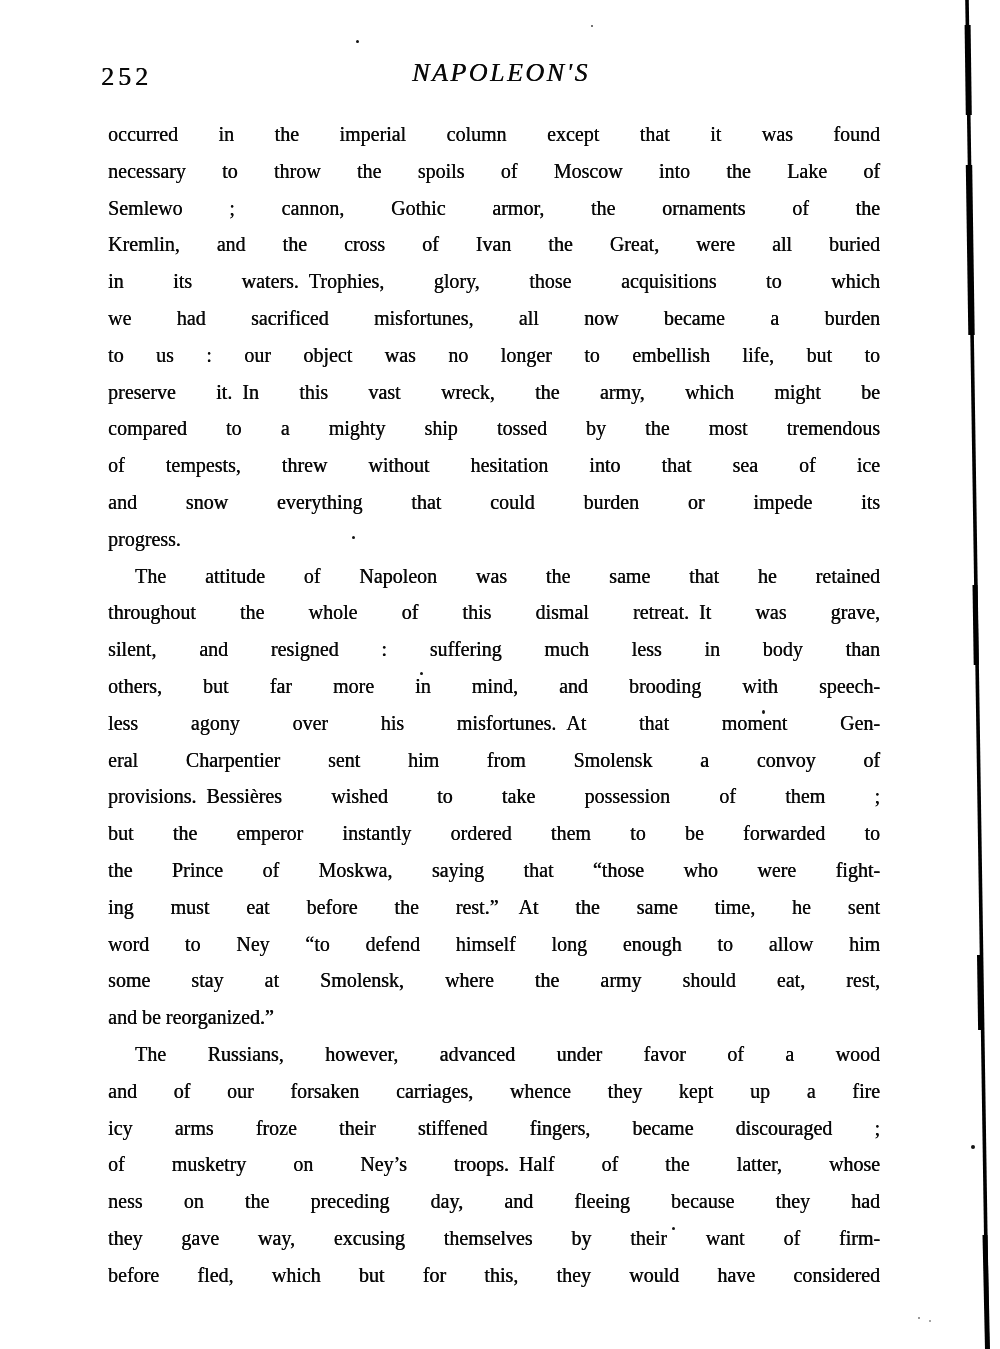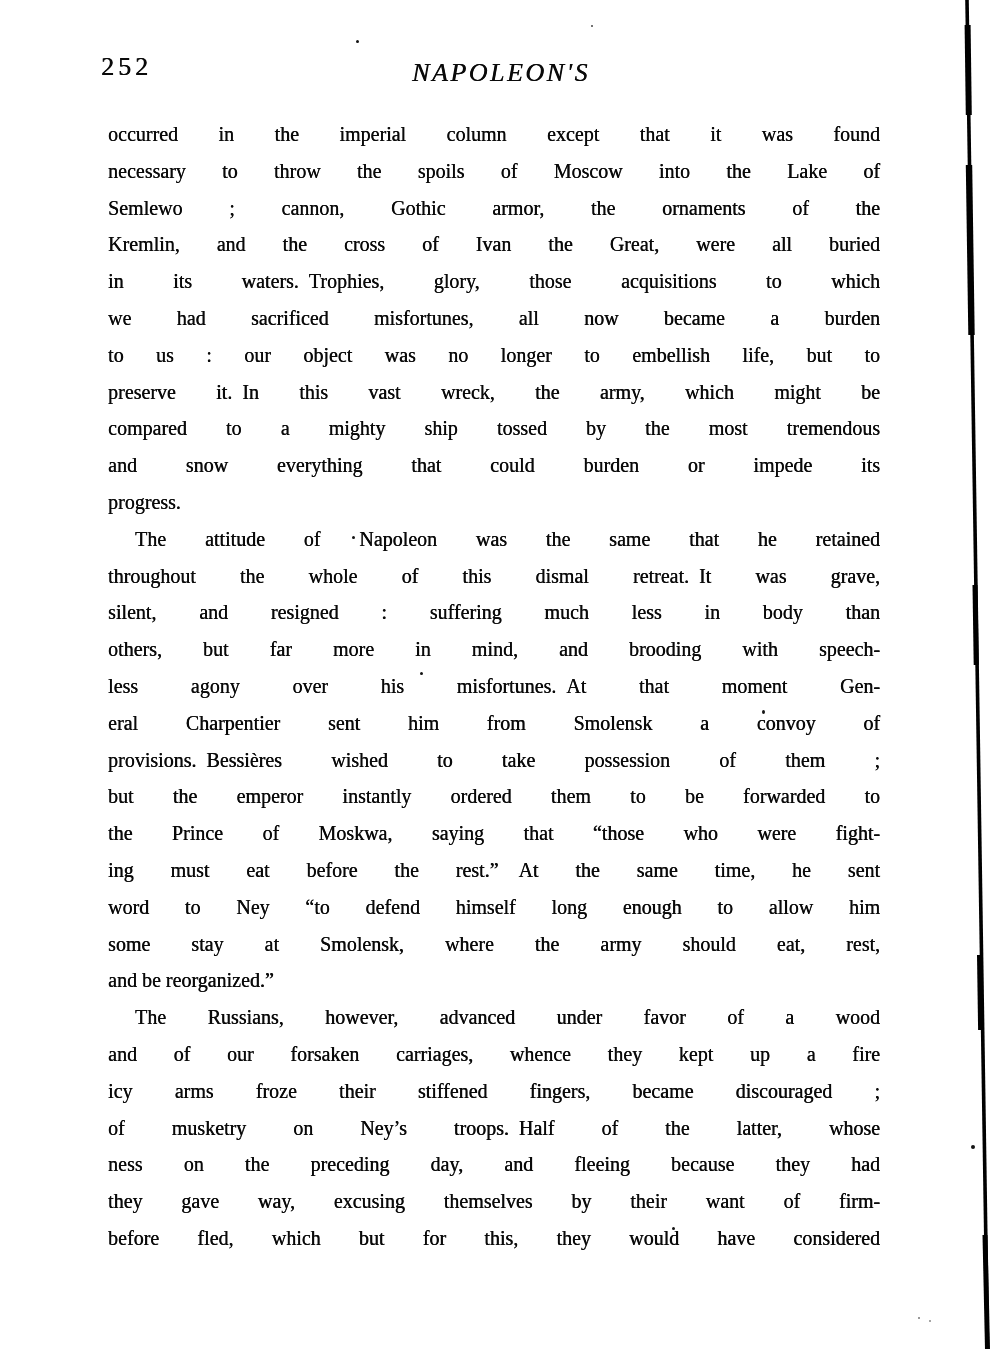--- a/index.html
+++ b/index.html
@@ -13,21 +13,21 @@
     height: 1349px;
     background: #ffffff;
     font-family: "Liberation Serif", serif;
     color: #0a0a0a;
     overflow: hidden;
   }
   
   .page-number {
     position: absolute;
     left: 101px;
-    top: 52px;
+    top: 62px;
     font-size: 26px;
     letter-spacing: 4px;
     text-shadow: 0.4px 0.3px 0 currentColor;
   }
   .running-head {
     position: absolute;
     left: 0;
     top: 58px;
     width: 980px;
     text-align: center;
@@ -83,20 +83,21 @@
   <div class="text-block">
       <div class="line">occurred in the imperial column except that it was found</div>
       <div class="line">necessary to throw the spoils of Moscow into the Lake of</div>
       <div class="line">Semlewo ; cannon, Gothic armor, the ornaments of the</div>
       <div class="line">Kremlin, and the cross of Ivan the Great, were all buried</div>
       <div class="line">in its waters. Trophies, glory, those acquisitions to which</div>
       <div class="line">we had sacrificed misfortunes, all now became a burden</div>
       <div class="line">to us : our object was no longer to embellish life, but to</div>
       <div class="line">preserve it. In this vast wreck, the army, which might be</div>
       <div class="line">compared to a mighty ship tossed by the most tremendous</div>
+      <div class="line">of tempests, threw without hesitation into that sea of ice</div>
       <div class="line">and snow everything that could burden or impede its</div>
       <div class="line no-j">progress.</div>
       <div class="line indent">The attitude of Napoleon was the same that he retained</div>
       <div class="line">throughout the whole of this dismal retreat. It was grave,</div>
       <div class="line">silent, and resigned : suffering much less in body than</div>
       <div class="line">others, but far more in mind, and brooding with speech-</div>
       <div class="line">less agony over his misfortunes. At that moment Gen-</div>
       <div class="line">eral Charpentier sent him from Smolensk a convoy of</div>
       <div class="line">provisions. Bessières wished to take possession of them ;</div>
       <div class="line">but the emperor instantly ordered them to be forwarded to</div>

